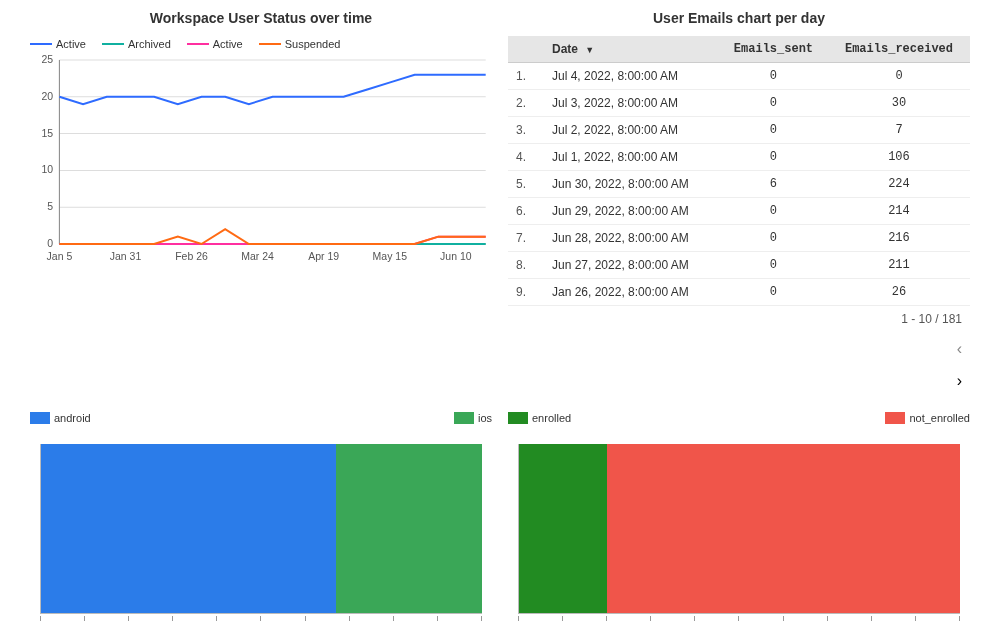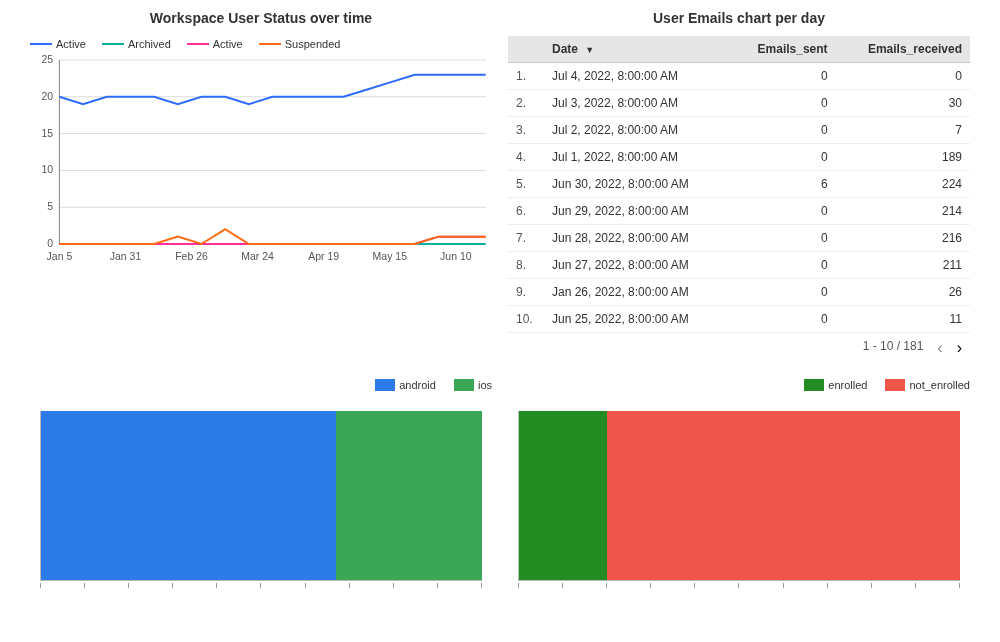--- a/index.html
+++ b/index.html
@@ -36,35 +36,35 @@
   
   .tbl { width: 100%; border-collapse: collapse; font-size: 12px; }
   .tbl thead th {
     background: #e6e6e6;
     text-align: left;
     font-weight: bold;
     padding: 6px 8px;
     border-bottom: 1px solid #ccc;
     margin-top: 36px;
   }
-  .tbl thead th.num, .tbl tbody td.num { text-align: right; }
+  .tbl thead th.num, .tbl tbody td.num { text-align: center; font-family: Liberation Mono, monospace; }
   .tbl tbody td {
     padding: 6px 8px;
     border-bottom: 1px solid #eee;
   }
   .tbl tbody td.idx { color: #555; width: 36px; }
   .sort-arrow { font-size: 9px; margin-left: 4px; }
   .pager {
-    display: flex; justify-content: flex-end; align-items: flex-start;
-    gap: 14px; font-size: 12px; color: #555; padding: 6px 8px 0 0;
+    display: flex; justify-content: flex-end; align-items: flex-end;
+    gap: 14px; font-size: 12px; color: #555; padding: 6px 8px 0 0; flex-direction: column;
   }
   .pager .nav { cursor: pointer; font-size: 16px; color: #888; user-select: none; }
   .pager .nav.enabled { color: #000; }
   
-  .legend-block { display: flex; gap: 18px; font-size: 11px; justify-content: flex-end; margin: 6px 0 20px 0;}
+  .legend-block { display: flex; gap: 18px; font-size: 11px; justify-content: space-between; margin: 6px 0 20px 0;}
   .block-swatch { width: 20px; height: 12px; display: inline-block; }
   .stacked-wrap { position: relative; height: 200px; padding: 0 10px; }
   .stacked-area {
     display: flex; width: 100%; height: 170px;
     border-left: 1px solid #bbb; border-bottom: 1px solid #bbb;
   }
   .stacked-seg { height: 100%; }
   .tick-row { display: flex; justify-content: space-between; padding: 2px 0 0 0; }
   .tick-row span { width: 1px; height: 5px; background: #999; display: inline-block; }
 </style>
@@ -154,21 +154,21 @@
           <tr>
             <td class="idx">3.</td>
             <td>Jul 2, 2022, 8:00:00 AM</td>
             <td class="num">0</td>
             <td class="num">7</td>
           </tr>
           <tr>
             <td class="idx">4.</td>
             <td>Jul 1, 2022, 8:00:00 AM</td>
             <td class="num">0</td>
-            <td class="num">189</td>
+            <td class="num">106</td>
           </tr>
           <tr>
             <td class="idx">5.</td>
             <td>Jun 30, 2022, 8:00:00 AM</td>
             <td class="num">6</td>
             <td class="num">224</td>
           </tr>
           <tr>
             <td class="idx">6.</td>
             <td>Jun 29, 2022, 8:00:00 AM</td>
@@ -185,26 +185,20 @@
             <td class="idx">8.</td>
             <td>Jun 27, 2022, 8:00:00 AM</td>
             <td class="num">0</td>
             <td class="num">211</td>
           </tr>
           <tr>
             <td class="idx">9.</td>
             <td>Jan 26, 2022, 8:00:00 AM</td>
             <td class="num">0</td>
             <td class="num">26</td>
-          </tr>
-          <tr>
-            <td class="idx">10.</td>
-            <td>Jun 25, 2022, 8:00:00 AM</td>
-            <td class="num">0</td>
-            <td class="num">11</td>
           </tr>
         </tbody>
     </table>
     <div class="pager">
       <span>1 - 10 / 181</span>
       <span class="nav">‹</span>
       <span class="nav enabled">›</span>
     </div>
   </div>
 

